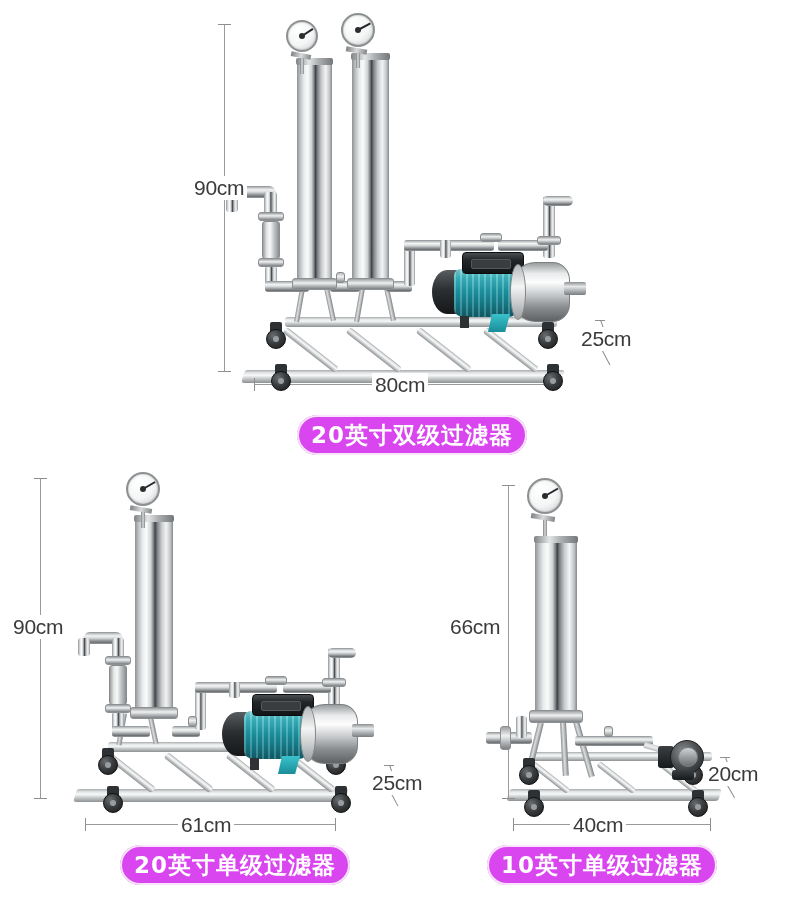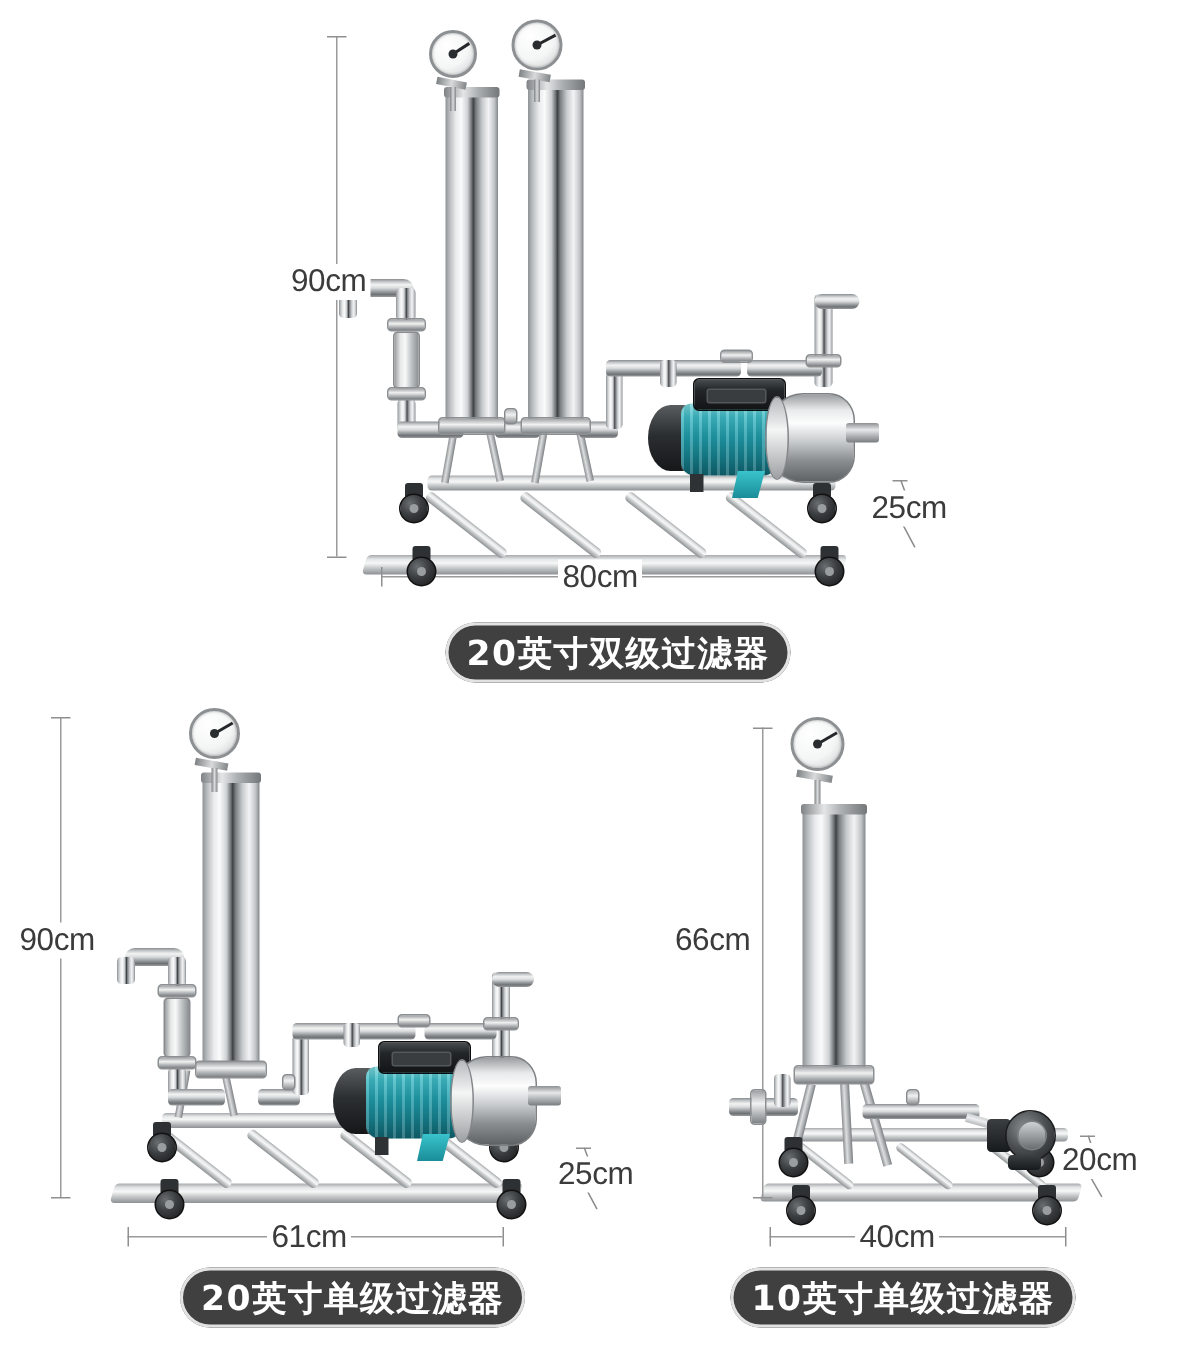--- a/index.html
+++ b/index.html
@@ -52,21 +52,21 @@
     position: absolute;
     height: 1px;
     background: #8a8a8a;
     transform-origin: 0 0;
     z-index: 4;
   }
 
   
   .badge {
     position: absolute;
-    background: #404040;
+    background: #d946ef;
     border-radius: 22px;
     color: #ffffff;
     font-size: 23px;
     font-weight: bold;
     font-family: "DejaVu Sans", "Liberation Sans", sans-serif;
     display: flex;
     align-items: center;
     justify-content: center;
     letter-spacing: 1px;
     box-shadow: inset 0 0 0 2px rgba(255,255,255,0.85);

